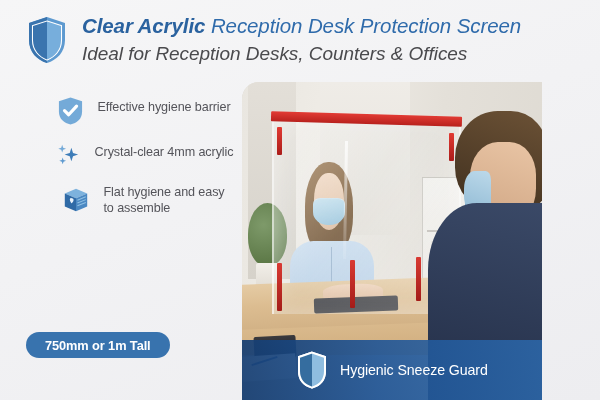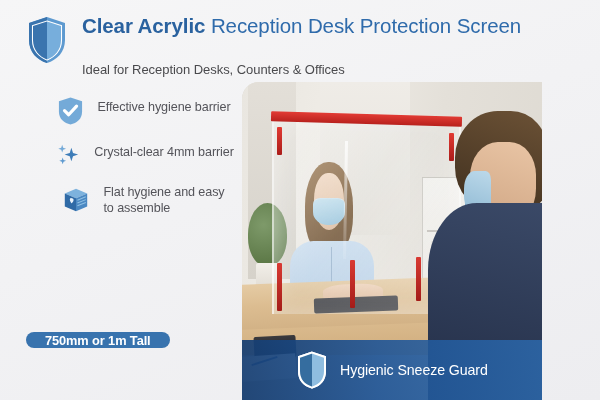--- a/index.html
+++ b/index.html
@@ -30,36 +30,36 @@
     display: flex;
     align-items: flex-start;
     z-index: 5;
   }
   .header-shield {
     width: 42px;
     height: 50px;
     flex: 0 0 42px;
     margin-top: 2px;
   }
-  .header-text { margin-left: 14px; padding-top: 2px; }
+  .header-text { margin-left: 14px; padding-top: 2px; font-style: italic; }
 
   .title {
     font-size: 20.5px;
     color: #2f6bab;
     letter-spacing: -0.1px;
     line-height: 1.12;
     white-space: nowrap;
   }
   .title .strong {
     font-weight: bold;
     color: #2a629f;
   }
   .subtitle {
-    margin-top: 24px;
-    font-size: 13px;
+    margin-top: 5px;
+    font-size: 19px;
     color: #4a4a4d;
     letter-spacing: -0.05px;
     white-space: nowrap;
   }
 
   
   .features {
     position: absolute;
     left: 26px;
     top: 93px;
@@ -90,21 +90,21 @@
     padding-top: 6px;
     letter-spacing: -0.1px;
   }
   .feature.two-line .feature-label { padding-top: 1px; }
 
   
   .size-pill {
     position: absolute;
     left: 26px;
     top: 332px;
-    height: 16px;
+    height: 26px;
     padding: 0 19px;
     display: inline-flex;
     align-items: center;
     background: #3873ae;
     border-radius: 13px;
     color: #ffffff;
     font-size: 12.8px;
     font-weight: bold;
     letter-spacing: -0.1px;
     z-index: 6;
@@ -393,21 +393,21 @@
     </div>
 
     <div class="feature">
       <span class="feature-icon">
         <svg viewBox="0 0 30 30" width="29" height="29">
           <path d="M19 7 L20.7 12.3 L26 14 L20.7 15.7 L19 21 L17.3 15.7 L12 14 L17.3 12.3 Z" fill="#3d7cb8"></path>
           <path d="M9.5 4 L10.5 7 L13.5 8 L10.5 9 L9.5 12 L8.5 9 L5.5 8 L8.5 7 Z" fill="#74aad8"></path>
           <path d="M10 17 L10.9 19.6 L13.5 20.5 L10.9 21.4 L10 24 L9.1 21.4 L6.5 20.5 L9.1 19.6 Z" fill="#5e9ad0"></path>
         </svg>
       </span>
-      <span class="feature-label">Crystal-clear 4mm barrier</span>
+      <span class="feature-label">Crystal-clear 4mm acrylic</span>
     </div>
 
     <div class="feature two-line">
       <span class="feature-icon">
         <svg viewBox="0 0 30 30" width="28" height="28">
           <path d="M15 3 L27 8 L15 13 L3 8 Z" fill="#7db2dd"></path>
           <path d="M3 8 L15 13 V27 L3 22 Z" fill="#2f6aa6"></path>
           <path d="M27 8 L15 13 V27 L27 22 Z" fill="#4b88c2"></path>
           <path d="M16.5 15.2 L25.5 11.6 M16.5 18.2 L25.5 14.6 M16.5 21.2 L25.5 17.6" stroke="#8fc0e4" stroke-width="1.1"></path>
           <path d="M8.4 14.6 C8.4 13.3 9.4 12.6 10.4 13.1 C11.4 12.8 12.4 13.7 12.4 15

